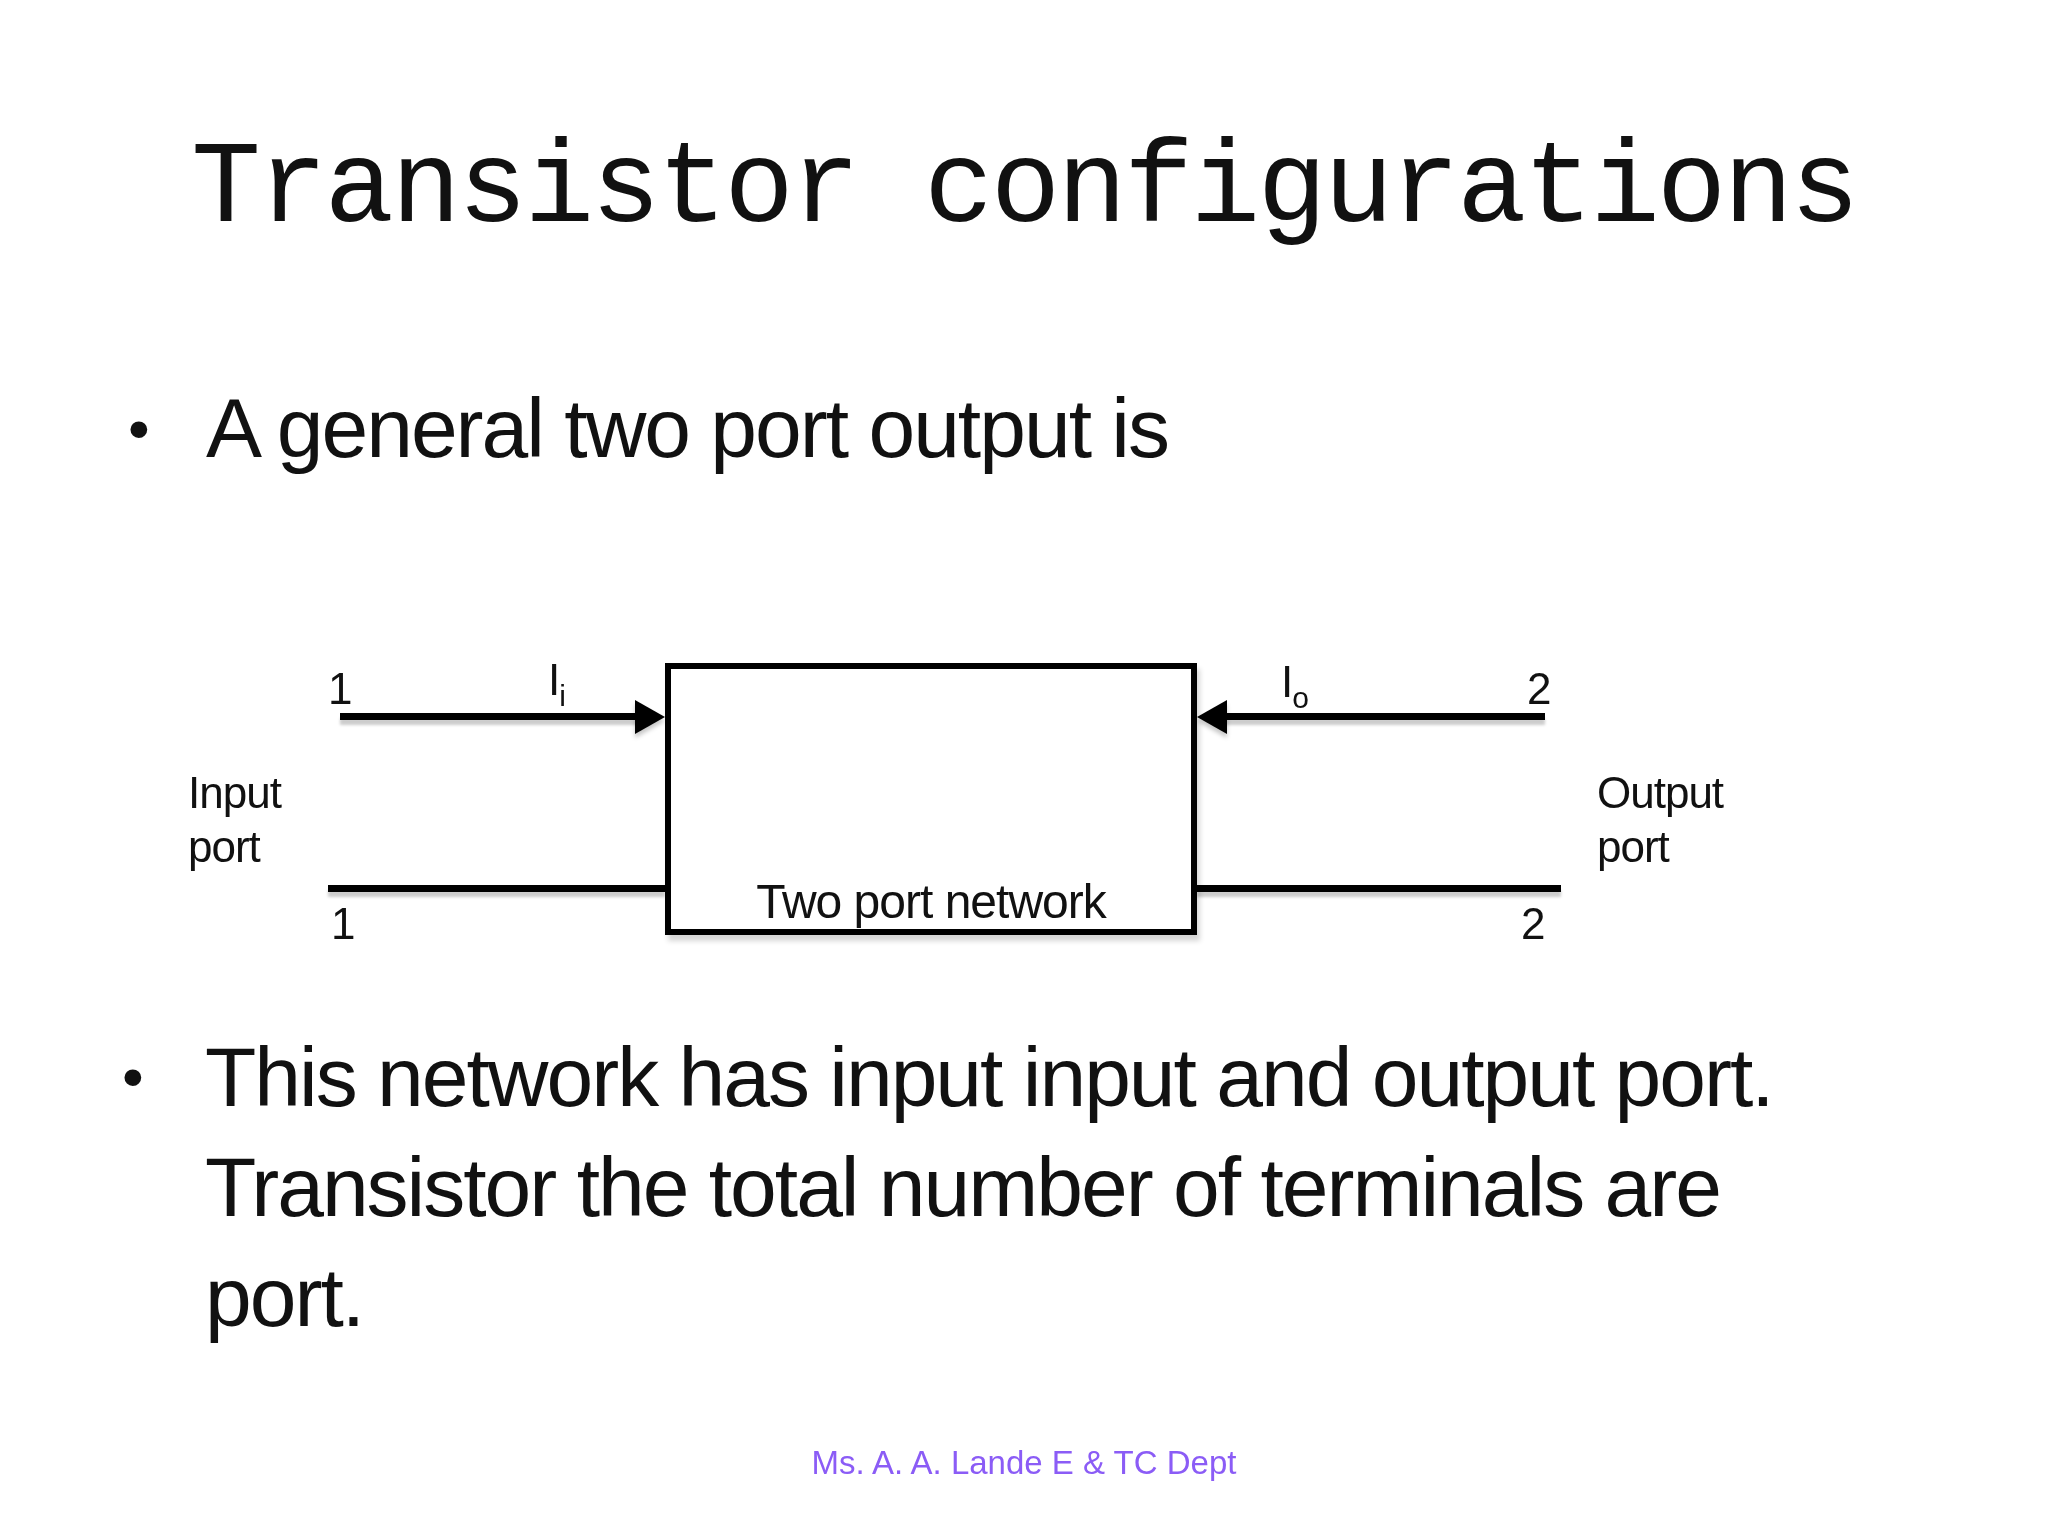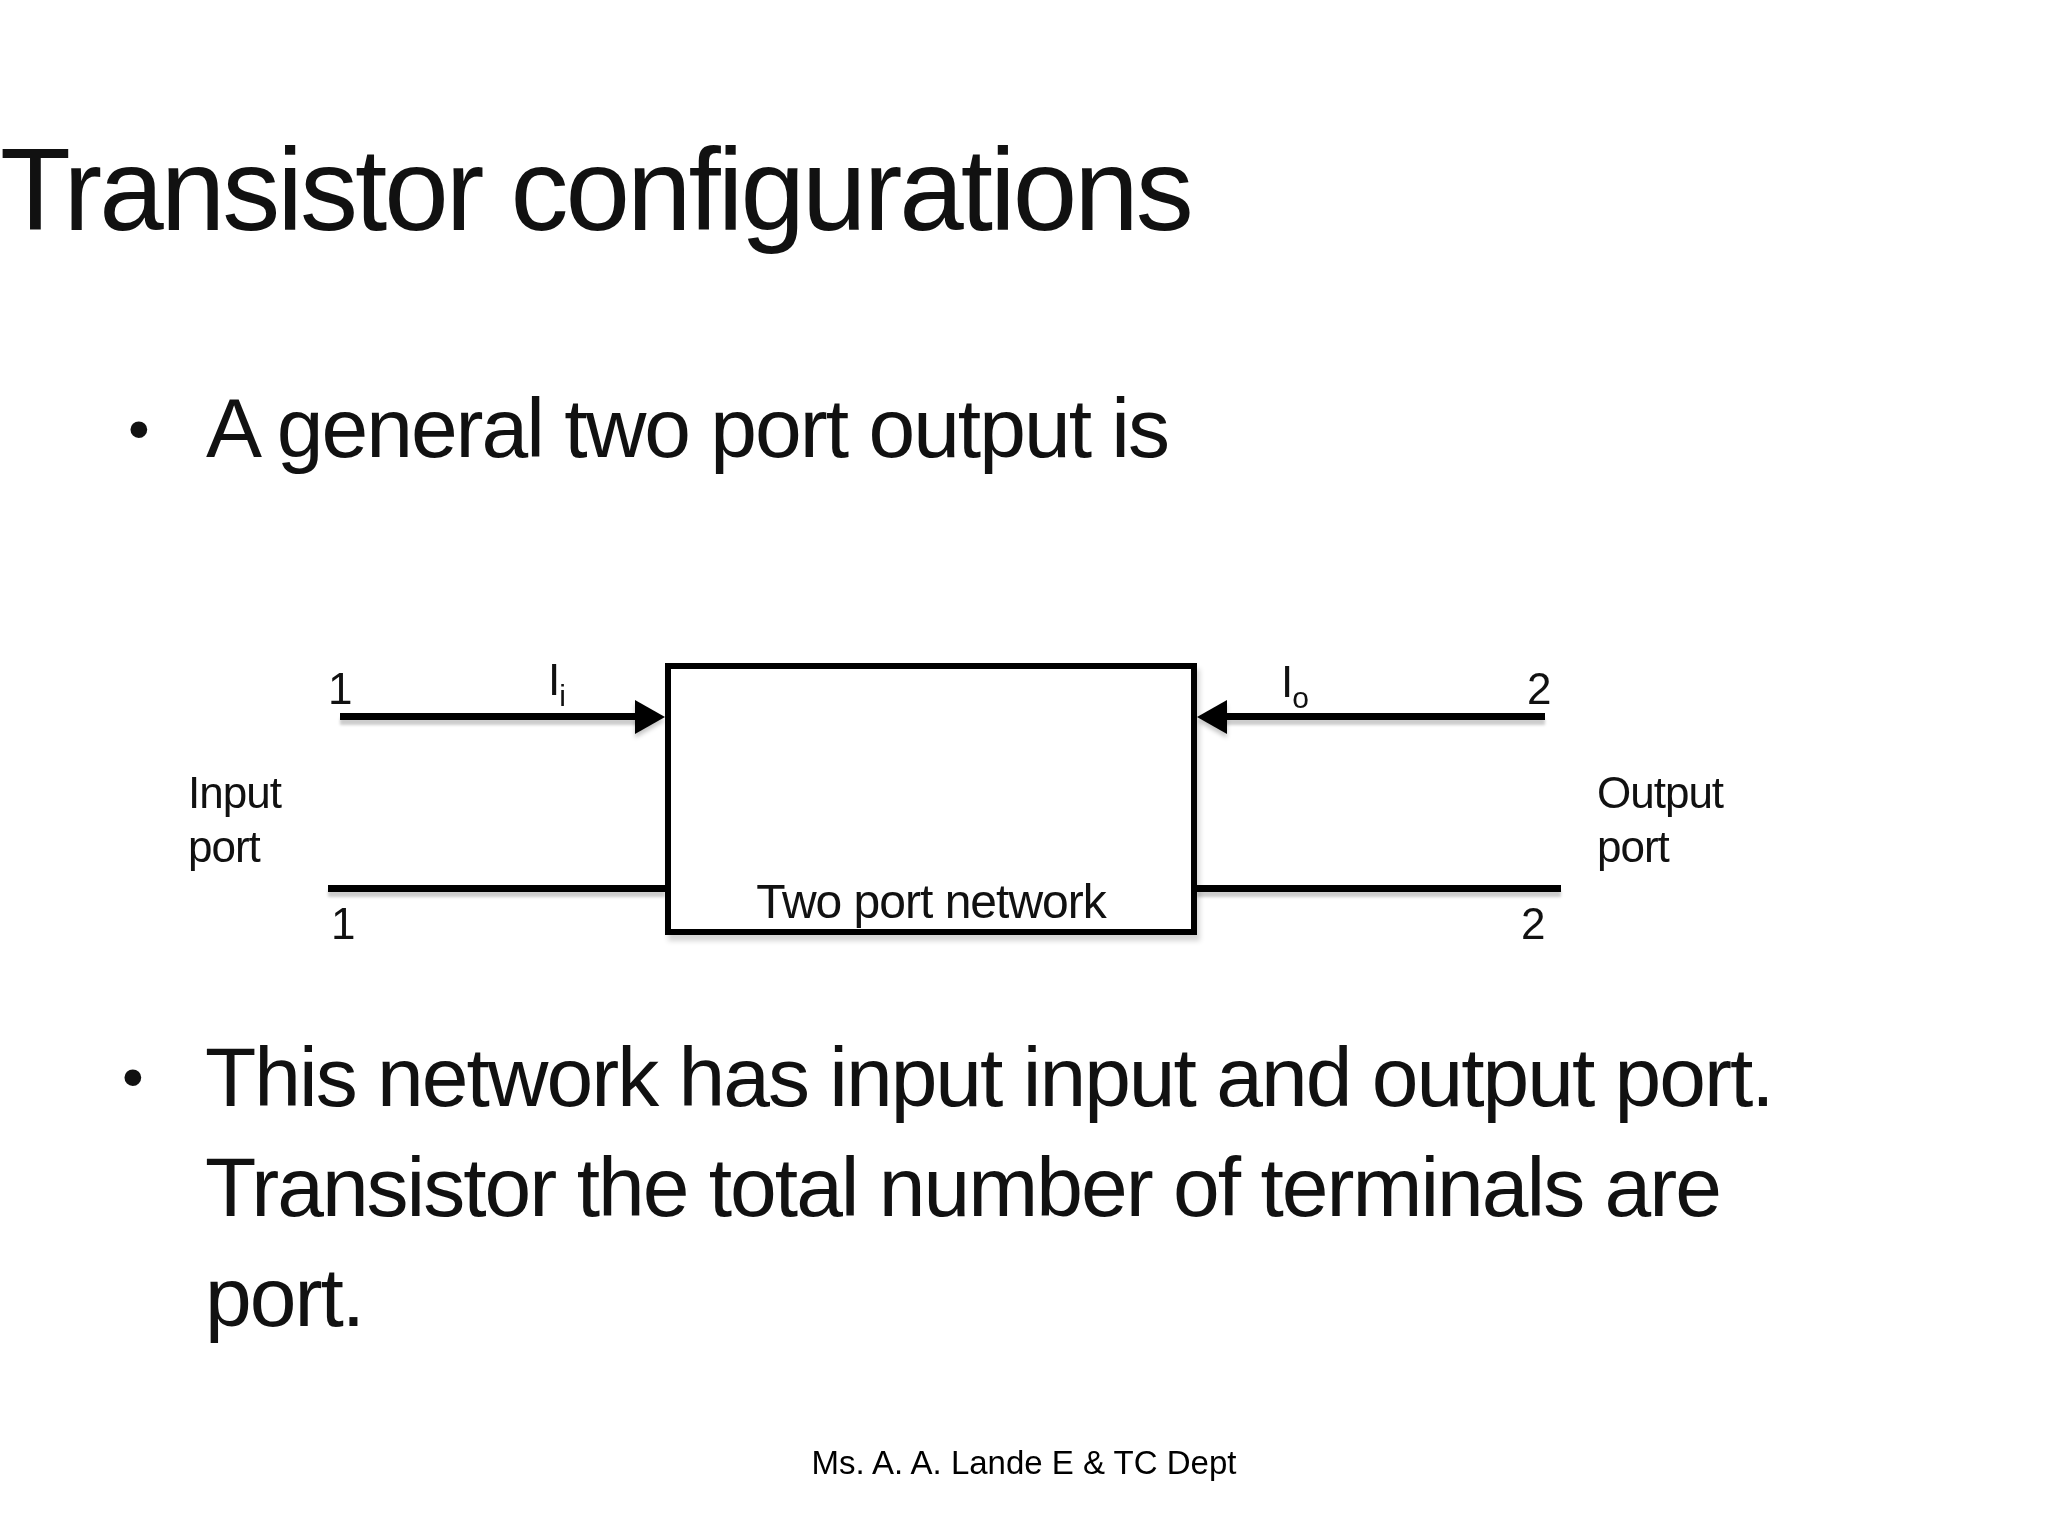--- a/index.html
+++ b/index.html
@@ -9,25 +9,26 @@
     height: 1536px;
     background: #ffffff;
     overflow: hidden;
     font-family: "Liberation Sans", sans-serif;
     color: #111111;
   }
   .title {
     position: absolute;
     left: 0; right: 0;
     top: 118px;
-    text-align: left;
+    text-align: center;
     font-size: 116px;
     line-height: 145px;
     letter-spacing: -3px;
     white-space: nowrap;
+    font-family: Liberation Mono, monospace;
   }
   .bullet-row {
     position: absolute;
     display: flex;
     font-size: 84px;
     letter-spacing: -2px;
   }
   .bullet-row.first {
     left: 128px;
     top: 376px;
@@ -107,21 +108,21 @@
   }
   .port-label.input  { left: 188px;  top: 766px; }
   .port-label.output { left: 1597px; top: 766px; }
 
   .footer {
     position: absolute;
     left: 0; right: 0;
     top: 1444px;
     text-align: center;
     font-size: 33px;
-    color: #000000;
+    color: #8b5cf6;
     letter-spacing: 0px;
   }
 </style>
 </head>
 <body>
 
 <div class="slide">
 
   <div class="title">Transistor configurations</div>
 

